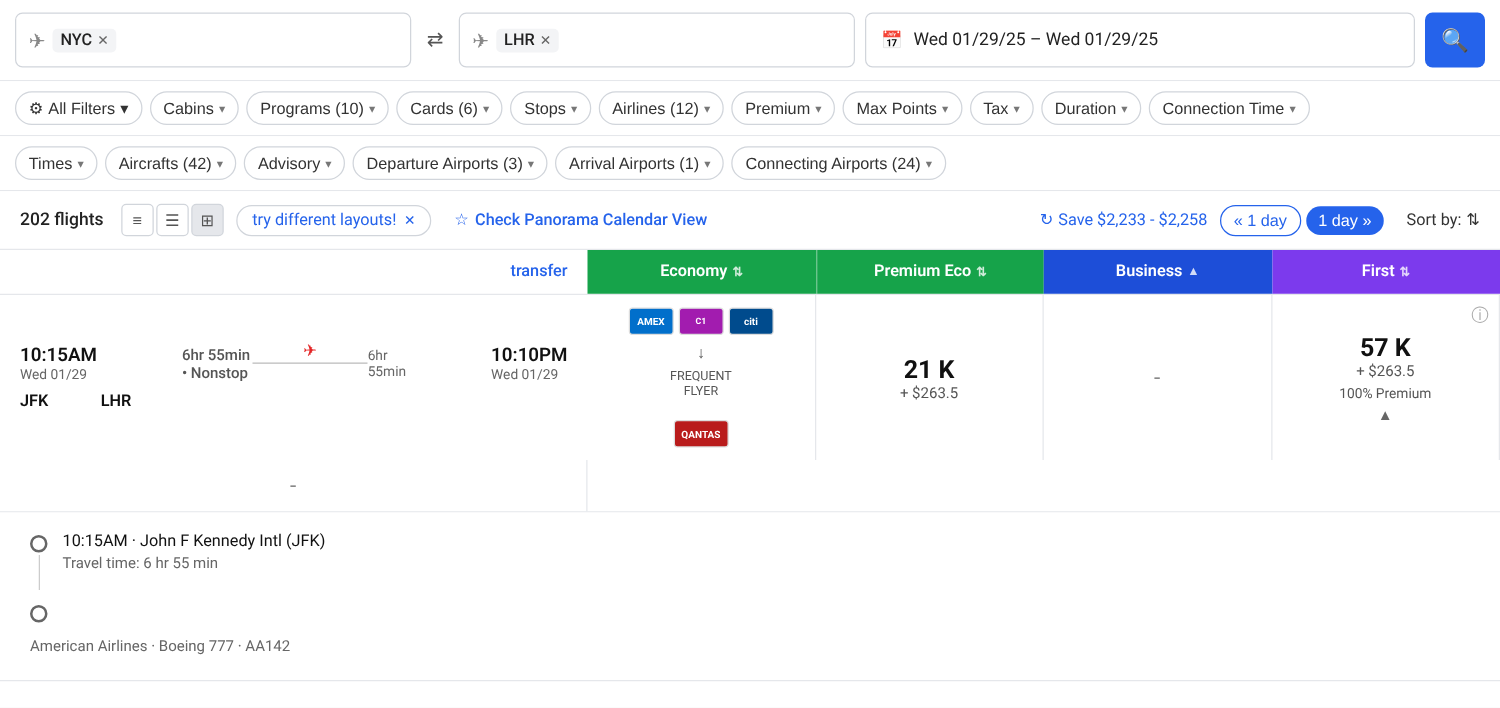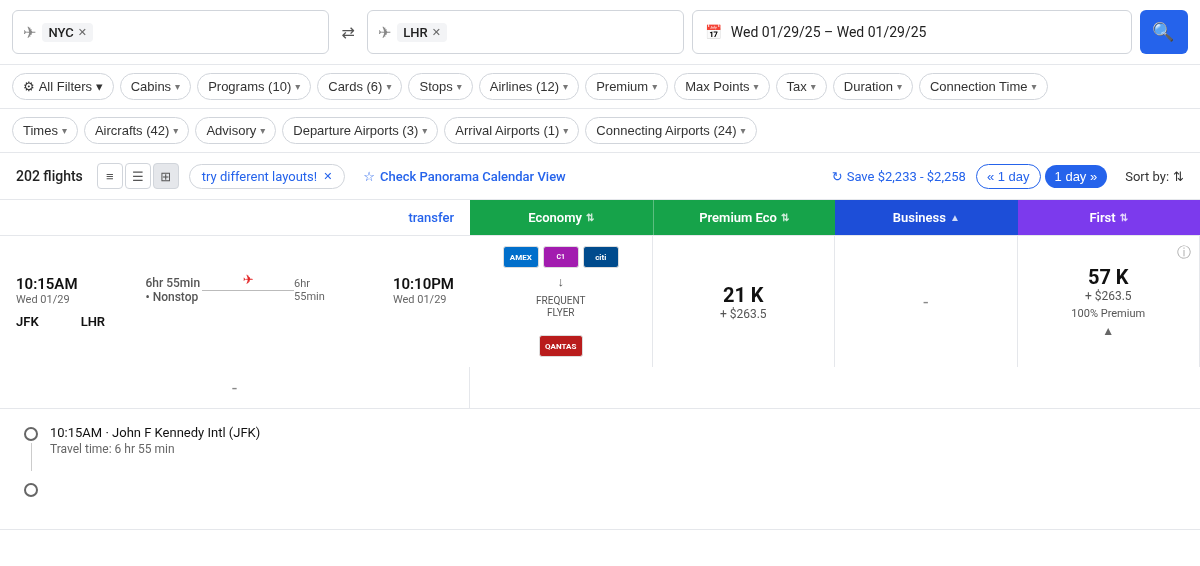--- a/index.html
+++ b/index.html
@@ -329,14 +329,15 @@
       <div>
         <div class="detail-text">10:15AM · John F Kennedy Intl (JFK)</div>
         <div class="detail-sub">Travel time: 6 hr 55 min</div>
       </div>
     </div>
     <div style="display:flex; gap:12px; margin-bottom:12px;">
       <div style="width:14px;display:flex;justify-content:center;">
         <div class="detail-dot"></div>
       </div>
     </div>
+    <div class="detail-airline">American Airlines · Boeing 777 · AA142</div>
   </div>
 </div>
 
 </body></html>

